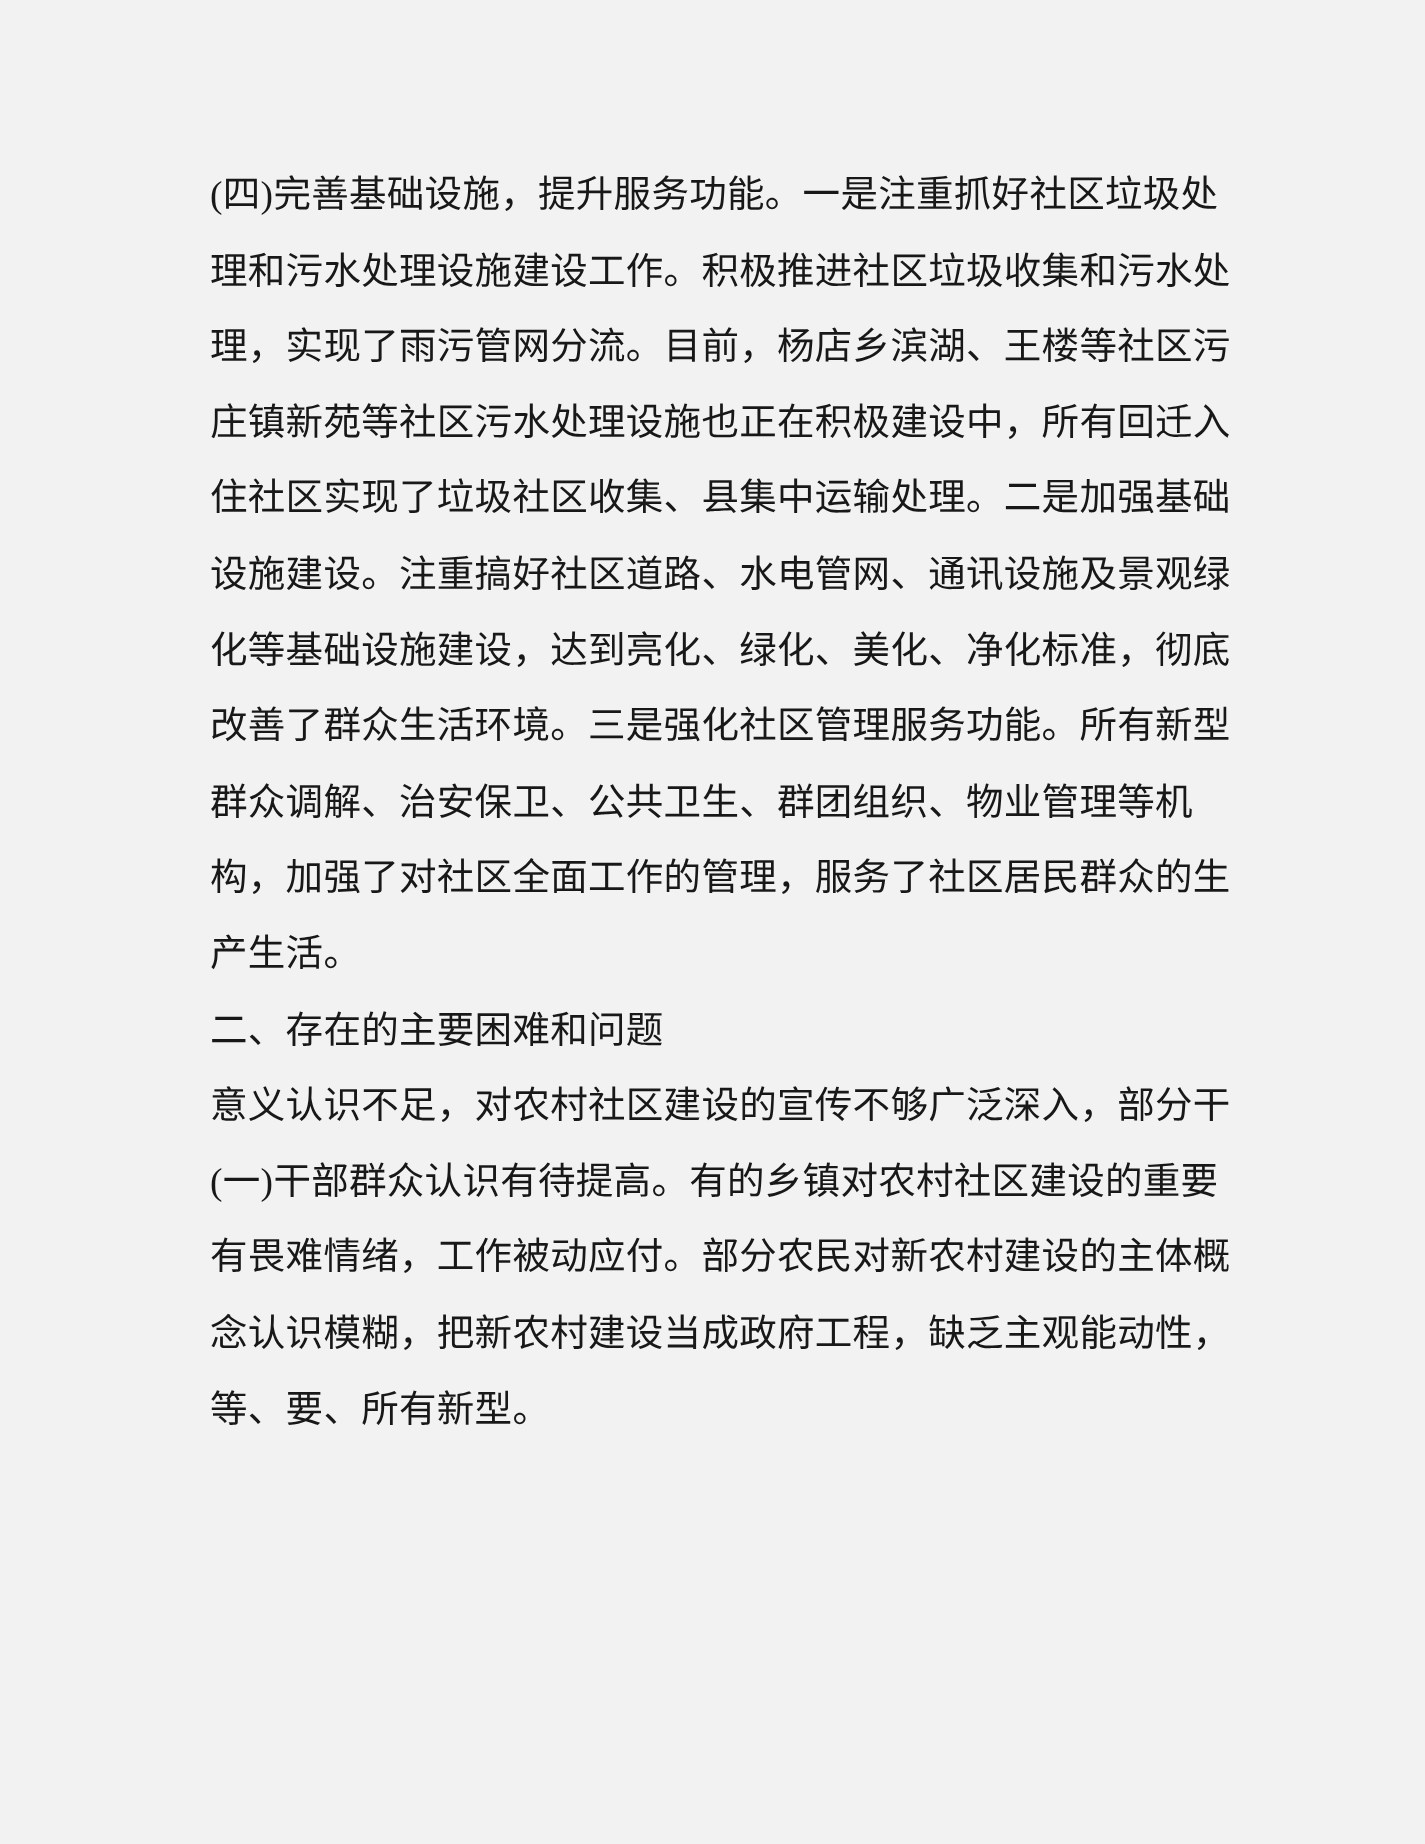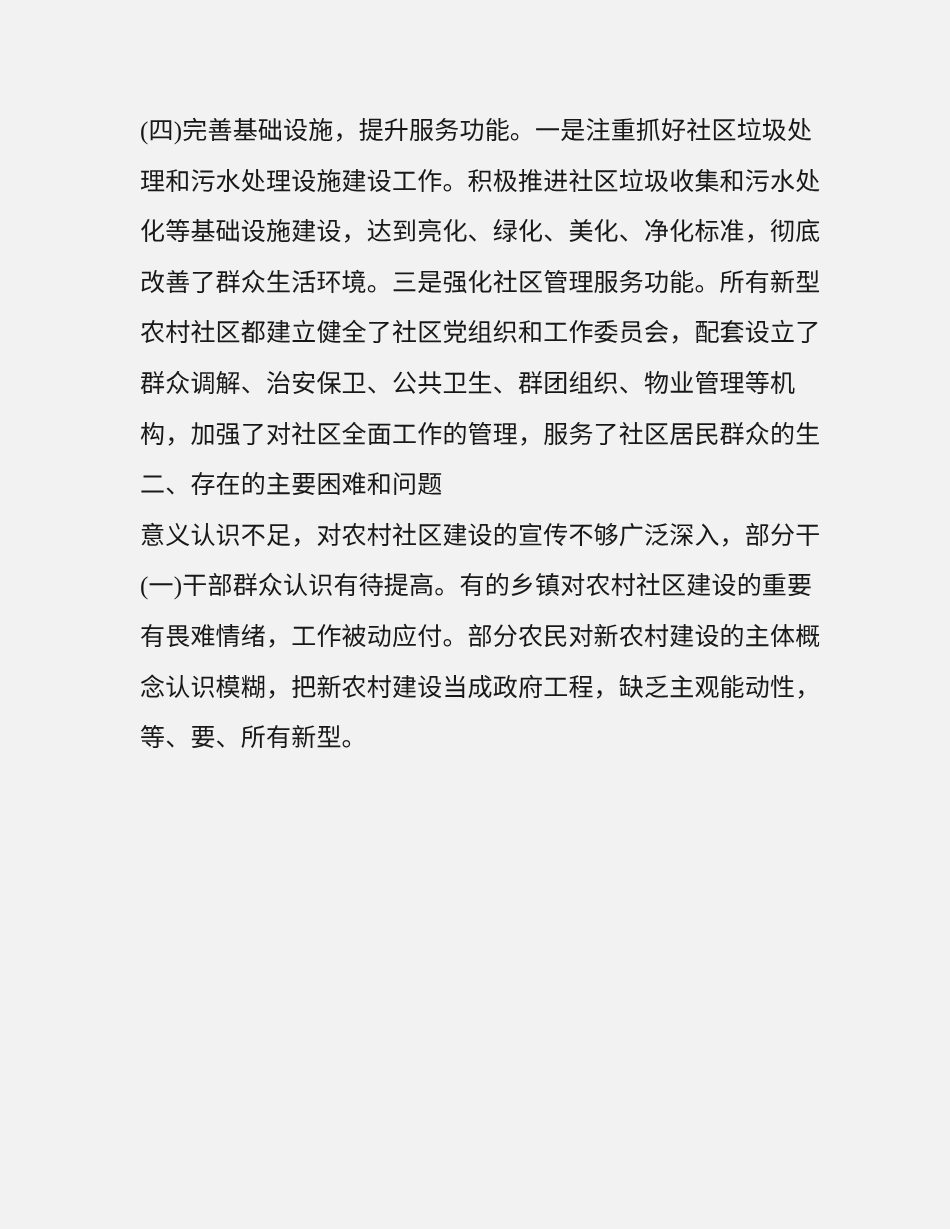--- a/index.html
+++ b/index.html
@@ -41,25 +41,29 @@
 </style>
 </head>
 <body>
 
 <div class="page">
   <div class="text-block">
 
     <div class="paragraph">
       <div class="line">(四)完善基础设施，提升服务功能。一是注重抓好社区垃圾处</div>
       <div class="line">理和污水处理设施建设工作。积极推进社区垃圾收集和污水处</div>
+      <div class="line">理，实现了雨污管网分流。目前，杨店乡滨湖、王楼等社区污</div>
+      <div class="line">庄镇新苑等社区污水处理设施也正在积极建设中，所有回迁入</div>
+      <div class="line">住社区实现了垃圾社区收集、县集中运输处理。二是加强基础</div>
+      <div class="line">设施建设。注重搞好社区道路、水电管网、通讯设施及景观绿</div>
       <div class="line">化等基础设施建设，达到亮化、绿化、美化、净化标准，彻底</div>
       <div class="line">改善了群众生活环境。三是强化社区管理服务功能。所有新型</div>
-      <div class="line">农村社区都建立健全了社区党组织和工作委员会，配套设立了</div>
       <div class="line">群众调解、治安保卫、公共卫生、群团组织、物业管理等机</div>
       <div class="line">构，加强了对社区全面工作的管理，服务了社区居民群众的生</div>
+      <div class="line">产生活。</div>
     </div>
 
     <div class="paragraph">
       <div class="line">二、存在的主要困难和问题</div>
     </div>
 
     <div class="paragraph">
       <div class="line">意义认识不足，对农村社区建设的宣传不够广泛深入，部分干</div>
       <div class="line">(一)干部群众认识有待提高。有的乡镇对农村社区建设的重要</div>
       <div class="line">有畏难情绪，工作被动应付。部分农民对新农村建设的主体概</div>

